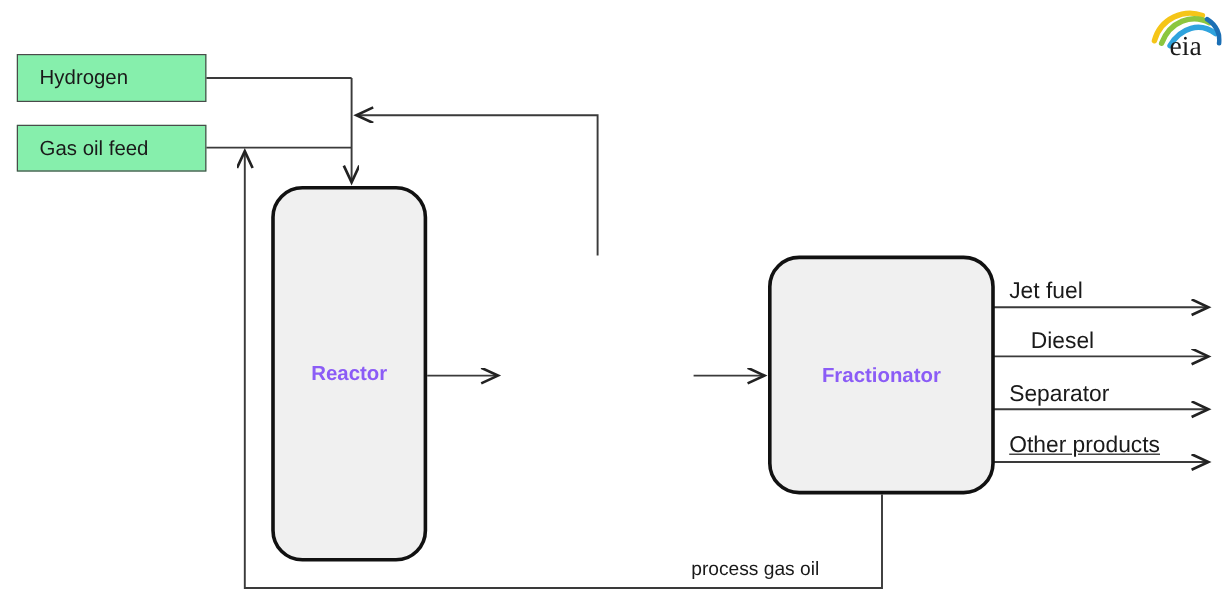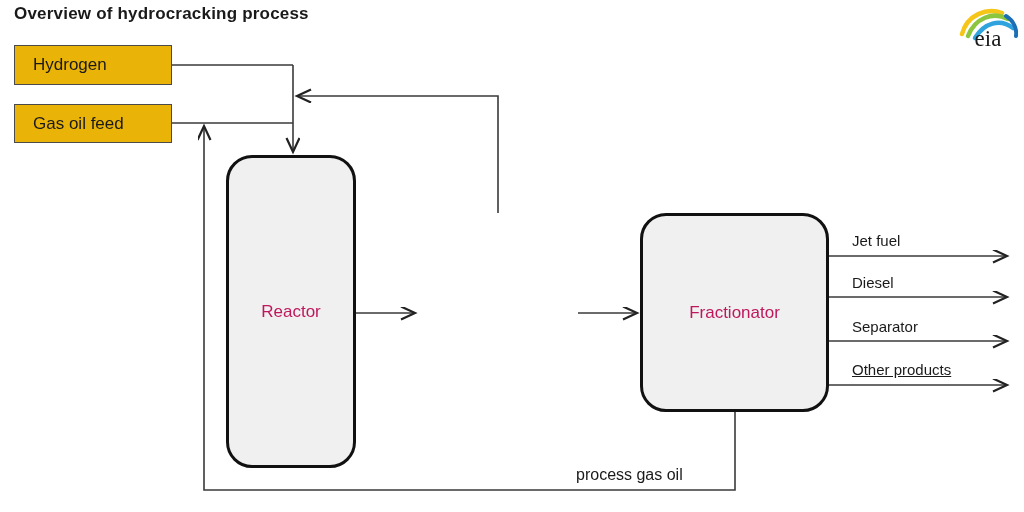--- a/index.html
+++ b/index.html
@@ -21,21 +21,21 @@
     top: 4px;
     font-size: 17px;
     font-weight: bold;
     color: #1a1a1a;
     letter-spacing: 0.2px;
     white-space: nowrap;
   }
   .feed-box {
     position: absolute;
     box-sizing: border-box;
-    background: #eab308;
+    background: #86efac;
     border: 1px solid #4a4a4a;
     display: flex;
     align-items: center;
   }
   .feed-box .lbl {
     padding-left: 18px;
     font-size: 17px;
     color: #1a1a1a;
     white-space: nowrap;
   }
@@ -47,61 +47,59 @@
     box-sizing: border-box;
     background: #f0f0f0;
     border: 3px solid #111111;
     border-radius: 26px;
     display: flex;
     align-items: center;
     justify-content: center;
   }
   .unit-box .lbl {
     font-size: 17px;
-    font-weight: normal;
-    color: #be185d;
+    font-weight: bold;
+    color: #8b5cf6;
     white-space: nowrap;
   }
   #box-reactor      { left: 226px; top: 155px; width: 130px; height: 313px; }
   #box-separator    { left: 418px; top: 213px; width: 160px; height: 199px; }
   #box-fractionator { left: 640px; top: 213px; width: 189px; height: 199px; }
 
   #wires { position: absolute; left: 0; top: 0; width: 1024px; height: 512px; }
 
   .flow-label {
     position: absolute;
     font-size: 16px;
     color: #1a1a1a;
     white-space: nowrap;
   }
   #lbl-recycled-hydrogen { left: 313px; top: 76px; }
   #lbl-recycled-gasoil   { left: 576px; top: 466px; }
 
   .product-label {
     position: absolute;
-    font-size: 15px;
+    font-size: 19px;
     color: #1a1a1a;
     white-space: nowrap;
-    margin-left: 11px;
   }
 
   #logo {
     position: absolute;
     left: 958px;
     top: 6px;
     width: 60px;
     height: 44px;
   }
 </style>
 </head>
 <body>
 
 <div id="canvas">
 
-  <div id="title">Overview of hydrocracking process</div>
 
   <svg id="logo" viewBox="0 0 120 88" xmlns="http://www.w3.org/2000/svg">
     <path d="M8 56 C 18 18, 58 2, 88 14" fill="none" stroke="#f5c518" stroke-width="9" stroke-linecap="round"></path>
     <path d="M20 60 C 34 24, 70 10, 100 26" fill="none" stroke="#8cc63f" stroke-width="9" stroke-linecap="round"></path>
     <path d="M34 64 C 52 34, 84 24, 110 44" fill="none" stroke="#2fa3dd" stroke-width="9" stroke-linecap="round"></path>
     <path d="M96 20 C 112 30, 118 46, 116 60" fill="none" stroke="#1b6fb5" stroke-width="8" stroke-linecap="round"></path>
     <text x="60" y="80" text-anchor="middle" font-family="Liberation Serif, serif" font-size="46" fill="#1b1b1b">eia</text>
   </svg>
 
   <div class="feed-box" id="box-hydrogen">
@@ -142,17 +140,17 @@
   </div>
 
 
   <div class="unit-box" id="box-fractionator">
     <span class="lbl">Fractionator</span>
   </div>
 
   <div class="flow-label" id="lbl-recycled-gasoil">process gas oil</div>
 
   <div class="product-label" style="left:841px; top:232px;">Jet fuel</div>
-  <div class="product-label" style="left:841px; top:274px;">Diesel</div>
+  <div class="product-label" style="left:859px; top:274px;">Diesel</div>
   <div class="product-label" style="left:841px; top:318px;">Separator</div>
   <div class="product-label" style="left:841px; top:361px;text-decoration:underline;">Other products</div>
 
 </div>
 
 </body></html>

